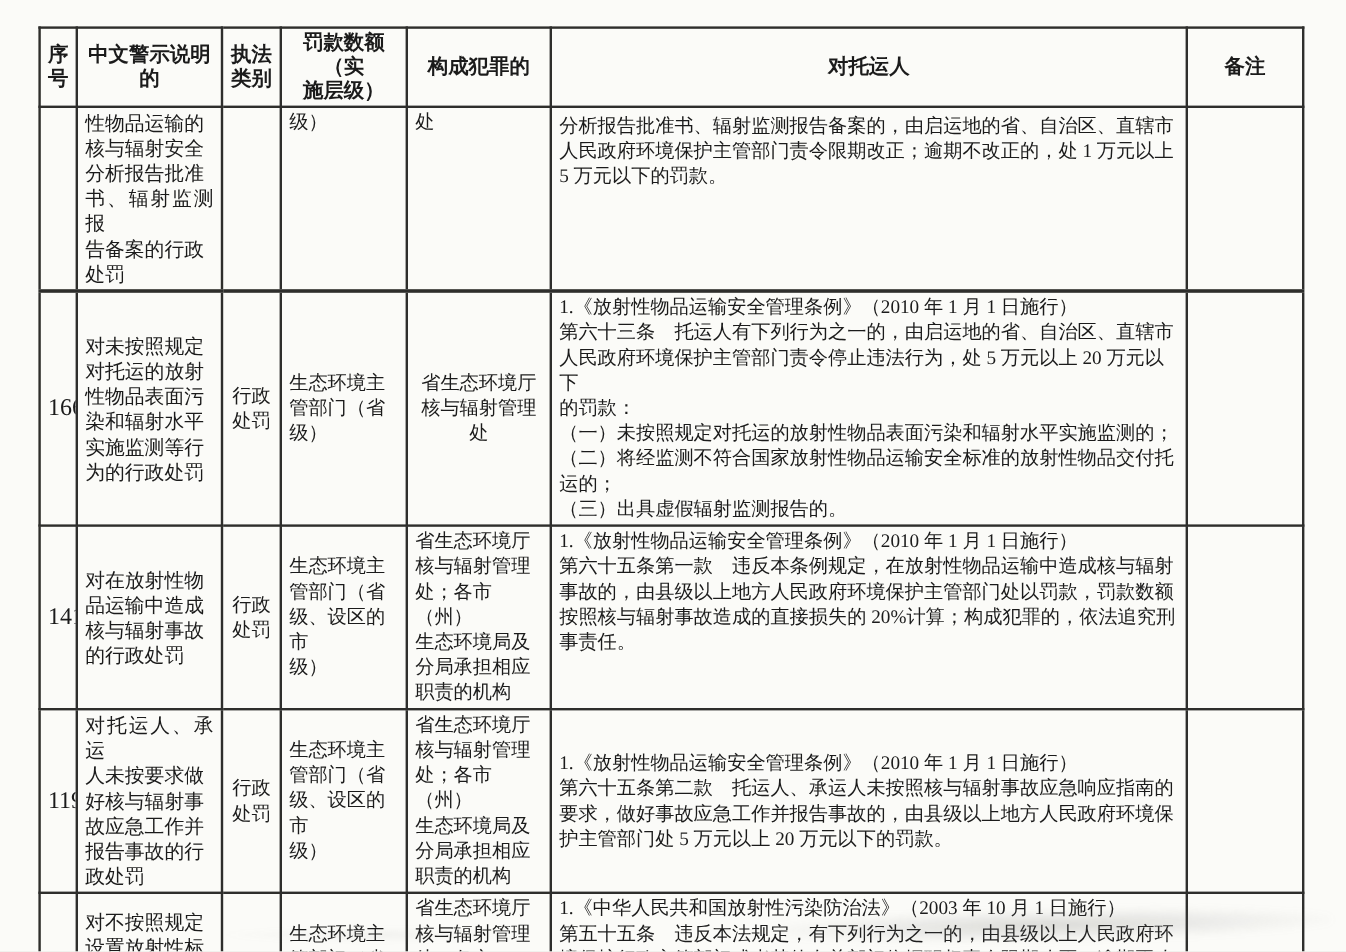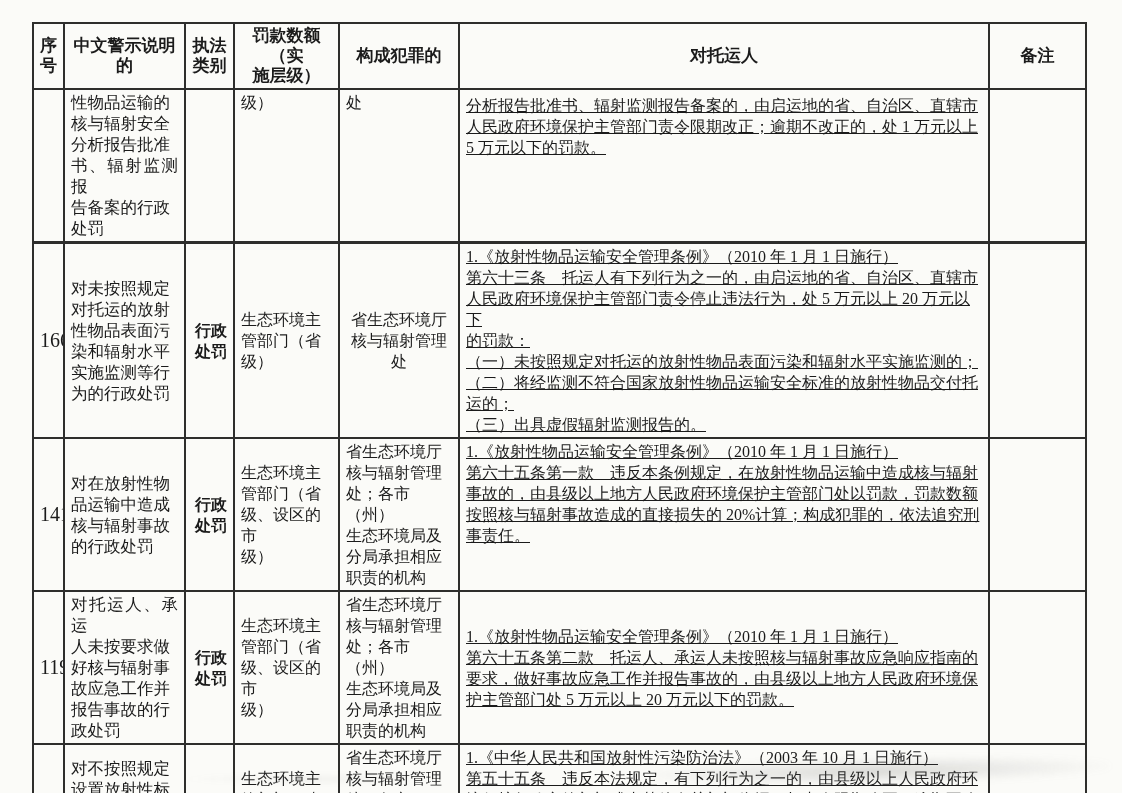--- a/index.html
+++ b/index.html
@@ -26,25 +26,25 @@
     box-sizing:border-box;
   }
   table.lawtable{border:2px solid #2e2e2c;border-bottom-width:3px;}
   th{
     font-size:17px;font-weight:bold;line-height:20px;
     text-align:center;vertical-align:middle;
   }
   td{font-size:16px;line-height:21px;}
   .c-no{text-align:center;vertical-align:middle;font-size:20px;}
   .c-name{vertical-align:middle;font-size:16.5px;text-align:justify;padding:2px 5px;}
-  .c-cat{text-align:right;vertical-align:middle;font-weight:bold;}
+  .c-cat{text-align:center;vertical-align:middle;}
   .c-subj{vertical-align:middle;text-align:left;padding:2px 8px;}
   .c-agcy{vertical-align:middle;text-align:left;padding:2px 9px;}
   .c-agcy.center{text-align:center;}
-  .c-basis{vertical-align:top;text-align:left;padding:4px 8px 3px 11px;text-decoration:underline;}
+  .c-basis{vertical-align:top;text-align:left;padding:4px 8px 3px 11px;}
   .c-rem{vertical-align:middle;}
   tr.r-cont td{vertical-align:top;}
   tr.r-cont td.c-basis{padding-top:5px;}
   tr.r-168 td.c-basis{vertical-align:middle;}
   tr.r-cont td{border-bottom-width:3px;}
   
   .smudge{
     position:absolute;left:640px;top:758px;width:470px;height:26px;
     background:radial-gradient(ellipse at center, rgba(90,90,88,0.22) 0%, rgba(120,120,118,0.10) 45%, rgba(0,0,0,0) 75%);
     filter:blur(3px);

